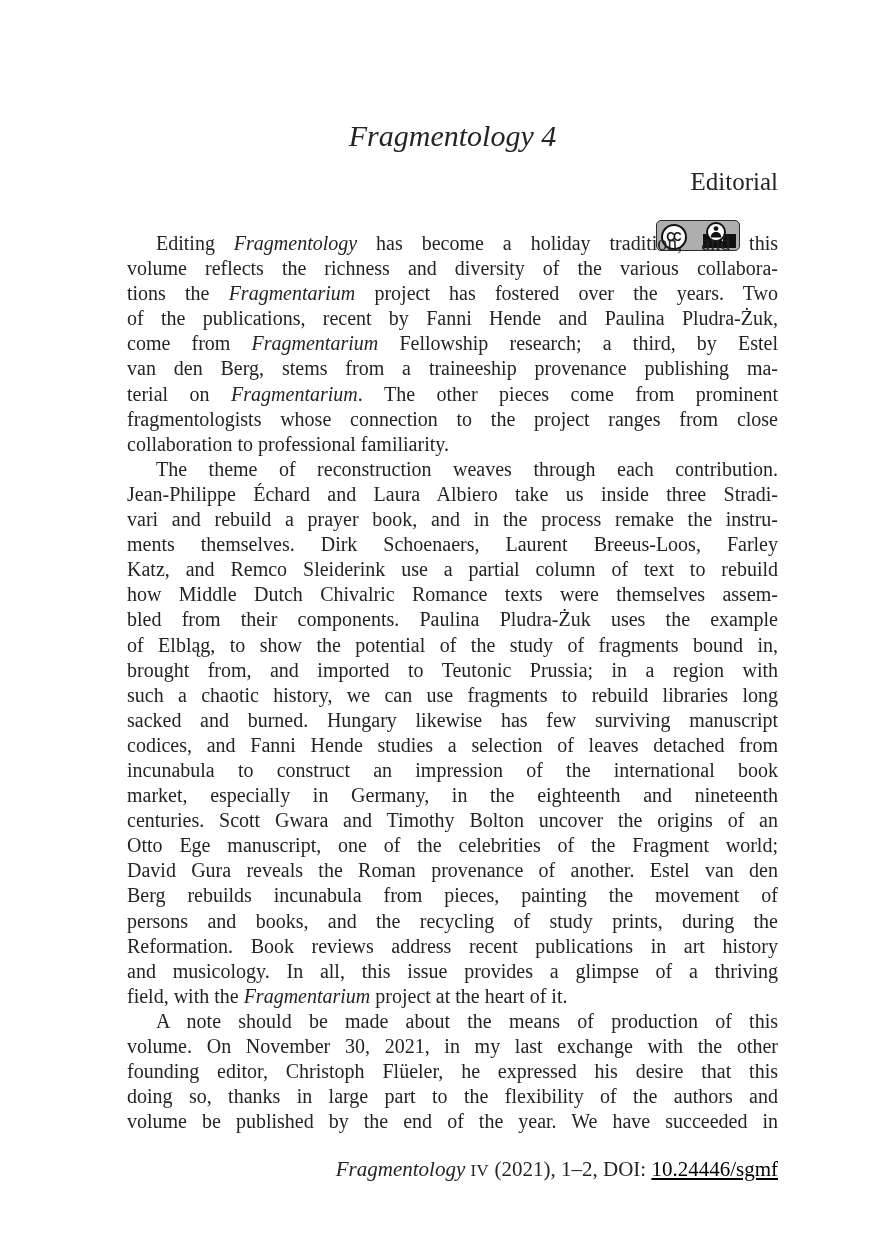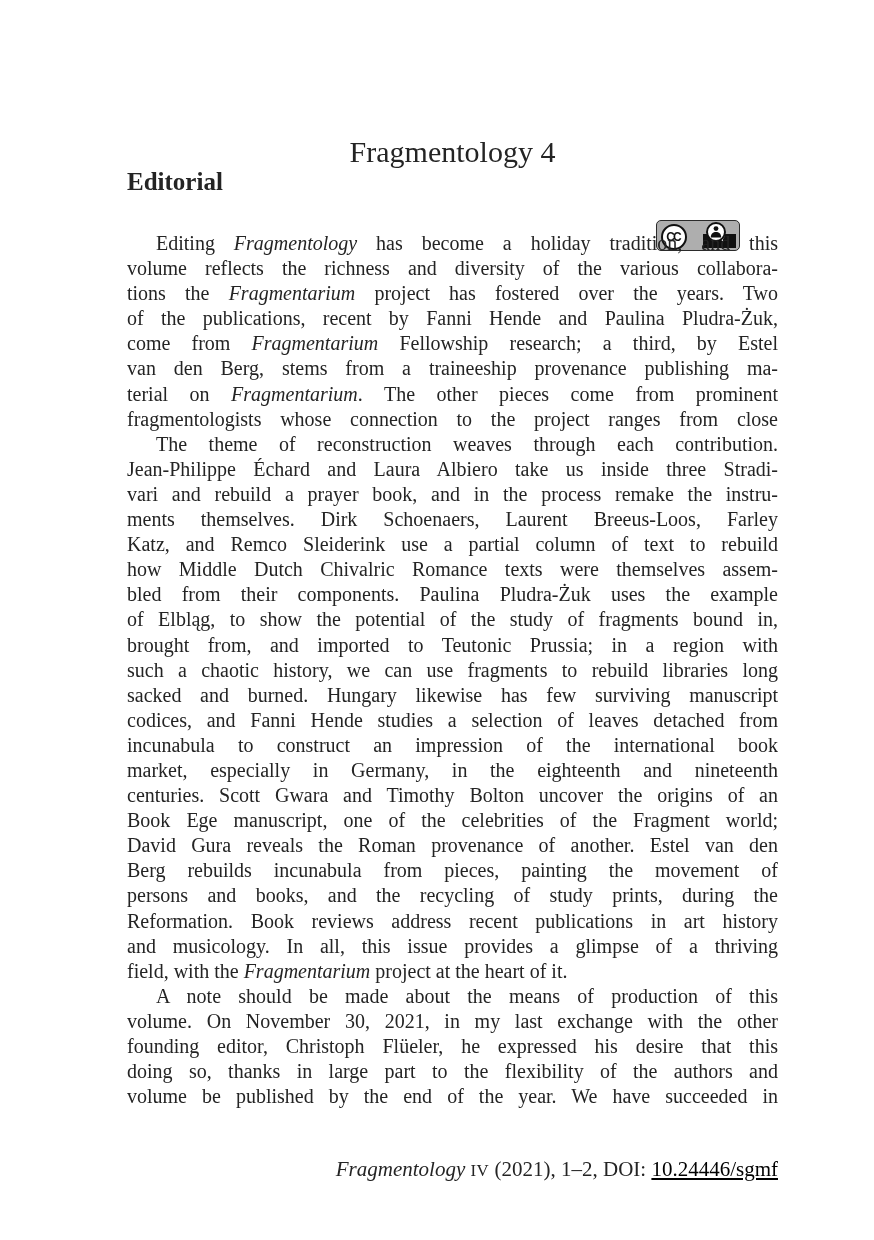--- a/index.html
+++ b/index.html
@@ -10,31 +10,30 @@
     margin: 0 auto;
     background: #ffffff;
     font-family: "Liberation Serif", serif;
     color: #242424;
     overflow: hidden;
   }
   .title {
     position: absolute;
     left: 127px; top: 118px; width: 651px;
     text-align: center;
+    font-style: italic;
     font-size: 30px;
     line-height: 36px;
-    margin-top: 16px;
   }
   .subtitle {
     position: absolute;
     left: 127px; top: 167px; width: 651px;
-    text-align: left;
+    text-align: right;
     font-size: 25px;
     line-height: 30px;
-    font-weight: bold;
   }
   
   .badge {
     position: absolute;
     left: 656px; top: 176px;
     width: 84px; height: 31px;
     background: #aeaeae;
     border: 1px solid #2b2b2b;
     border-radius: 5px;
     box-sizing: border-box;
@@ -124,38 +123,39 @@
   <div class="body-text">
       <div class="para">
         <div class="line first"><span>Editing </span><span class="seg-it">Fragmentology</span><span> has become a holiday tradition, and this</span></div>
         <div class="line"><span>volume reflects the richness and diversity of the various collabora-</span></div>
         <div class="line"><span>tions the </span><span class="seg-it">Fragmentarium</span><span> project has fostered over the years. Two</span></div>
         <div class="line"><span>of the publications, recent by Fanni Hende and Paulina Pludra-Żuk,</span></div>
         <div class="line"><span>come from </span><span class="seg-it">Fragmentarium</span><span> Fellowship research; a third, by Estel</span></div>
         <div class="line"><span>van den Berg, stems from a traineeship provenance publishing ma-</span></div>
         <div class="line"><span>terial on </span><span class="seg-it">Fragmentarium</span><span>. The other pieces come from prominent</span></div>
         <div class="line"><span>fragmentologists whose connection to the project ranges from close</span></div>
+        <div class="line last"><span>collaboration to professional familiarity.</span></div>
       </div>
       <div class="para">
         <div class="line first"><span>The theme of reconstruction weaves through each contribution.</span></div>
         <div class="line"><span>Jean-Philippe Échard and Laura Albiero take us inside three Stradi-</span></div>
         <div class="line"><span>vari and rebuild a prayer book, and in the process remake the instru-</span></div>
         <div class="line"><span>ments themselves. Dirk Schoenaers, Laurent Breeus-Loos, Farley</span></div>
         <div class="line"><span>Katz, and Remco Sleiderink use a partial column of text to rebuild</span></div>
         <div class="line"><span>how Middle Dutch Chivalric Romance texts were themselves assem-</span></div>
         <div class="line"><span>bled from their components. Paulina Pludra-Żuk uses the example</span></div>
         <div class="line"><span>of Elbląg, to show the potential of the study of fragments bound in,</span></div>
         <div class="line"><span>brought from, and imported to Teutonic Prussia; in a region with</span></div>
         <div class="line"><span>such a chaotic history, we can use fragments to rebuild libraries long</span></div>
         <div class="line"><span>sacked and burned. Hungary likewise has few surviving manuscript</span></div>
         <div class="line"><span>codices, and Fanni Hende studies a selection of leaves detached from</span></div>
         <div class="line"><span>incunabula to construct an impression of the international book</span></div>
         <div class="line"><span>market, especially in Germany, in the eighteenth and nineteenth</span></div>
         <div class="line"><span>centuries. Scott Gwara and Timothy Bolton uncover the origins of an</span></div>
-        <div class="line"><span>Book Ege manuscript, one of the celebrities of the Fragment world;</span></div>
+        <div class="line"><span>Otto Ege manuscript, one of the celebrities of the Fragment world;</span></div>
         <div class="line"><span>David Gura reveals the Roman provenance of another. Estel van den</span></div>
         <div class="line"><span>Berg rebuilds incunabula from pieces, painting the movement of</span></div>
         <div class="line"><span>persons and books, and the recycling of study prints, during the</span></div>
         <div class="line"><span>Reformation. Book reviews address recent publications in art history</span></div>
         <div class="line"><span>and musicology. In all, this issue provides a glimpse of a thriving</span></div>
         <div class="line last"><span>field, with the </span><span class="seg-it">Fragmentarium</span><span> project at the heart of it.</span></div>
       </div>
       <div class="para">
         <div class="line first"><span>A note should be made about the means of production of this</span></div>
         <div class="line"><span>volume. On November 30, 2021, in my last exchange with the other</span></div>

